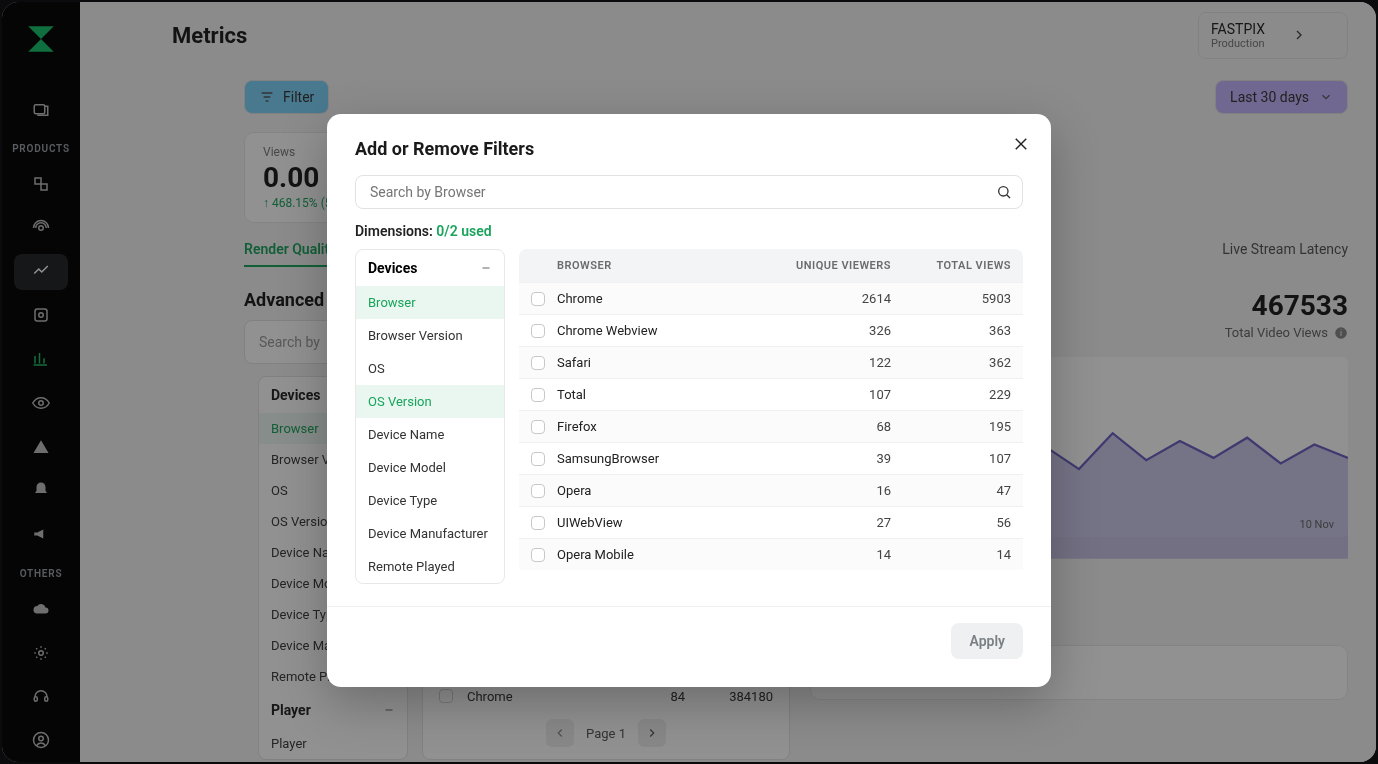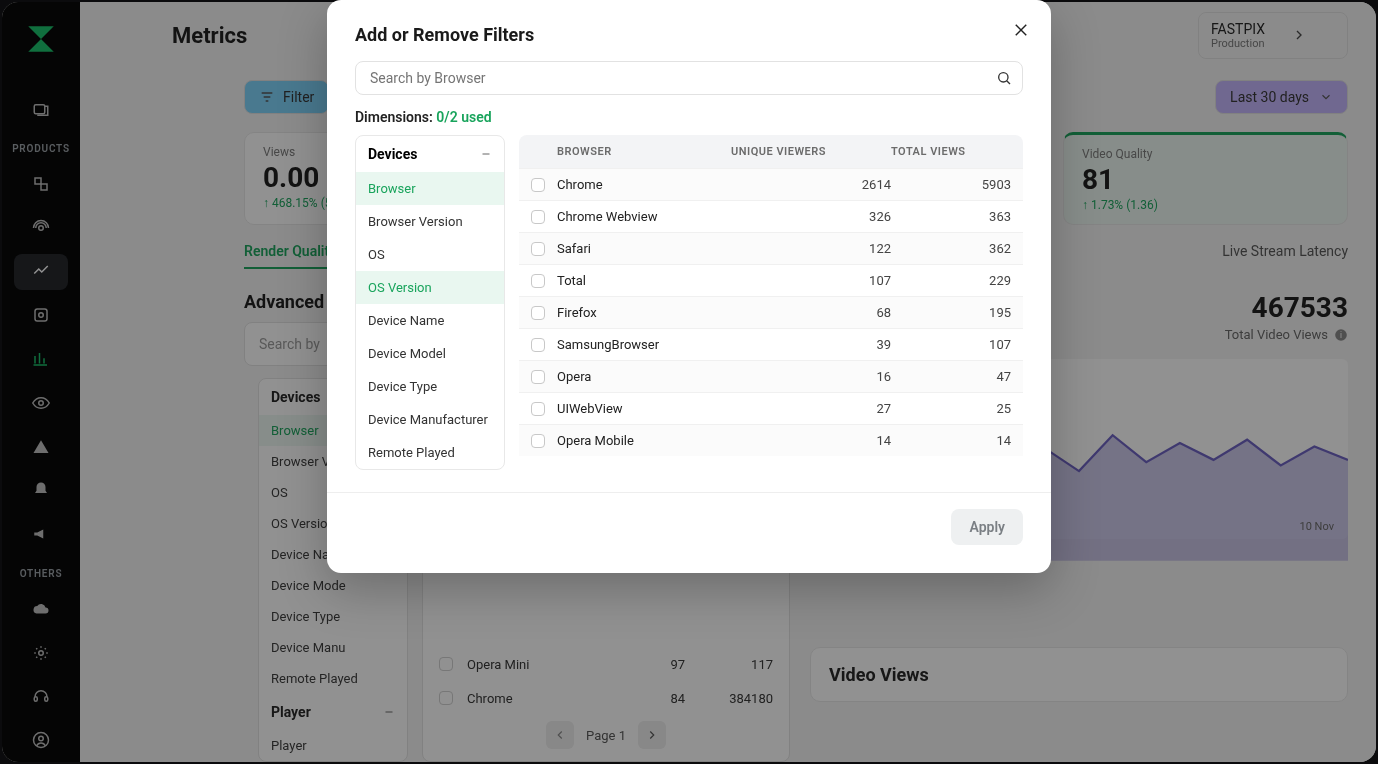--- a/index.html
+++ b/index.html
@@ -53,36 +53,36 @@
 .right-col { flex:1; }
 .tot-views { text-align:right; }
 .tot-views .num { font-size:28px; font-weight:700; color:#1a1a1a; }
 .tot-views .lbl { font-size:13px; color:#666; display:inline-flex; align-items:center; gap:6px; }
 .chart-area { height:180px; background:#fff; position:relative; margin-top: 16px; border-radius: 6px; }
 .chart-date { position:absolute; bottom:6px; right:14px; font-size:11px; color:#666; }
 .chart-svg { position:absolute; inset:0; }
 .video-views-card { margin-top:18px; background:#fff; border:1px solid #e8e8e8; border-radius:10px; padding:16px 18px; font-size:18px; font-weight:700; color:#222; }
 
 
-.scrim { position:absolute; inset:0; background: rgba(10,10,10,0.45); display:flex; align-items:flex-start; justify-content:center; }
+.scrim { position:absolute; inset:0; background: rgba(10,10,10,0.45); display:flex; align-items:flex-start; justify-content:center; padding-top: 114px; }
 .modal { width: 724px; background:#fff; border-radius:14px; box-shadow: 0 16px 48px rgba(0,0,0,0.25); padding: 24px 28px 28px; position:relative; }
 .modal .title { font-size:18px; font-weight:700; color:#1a1a1a; }
 .close-x { position:absolute; top:18px; right:18px; width:24px; height:24px; color:#222; cursor:pointer; display:flex; align-items:center; justify-content:center; }
 .modal .srch { margin-top:16px; border:1px solid #e2e2e2; border-radius:8px; height:34px; display:flex; align-items:center; padding: 0 10px 0 14px; }
 .modal .srch input { border:none; outline:none; flex:1; font-size:14px; color:#333; }
 .modal .dims { margin-top: 14px; font-size:14px; font-weight:600; color:#222; }
 .modal .dims .count { color:#19a45c; }
 .modal .body { display:flex; gap:14px; margin-top:10px; }
 .dim-list { width: 150px; border:1px solid #e8e8e8; border-radius:8px; overflow:hidden; }
 .dim-list .head { display:flex; align-items:center; justify-content:space-between; padding:10px 12px; font-weight:700; font-size:14px; }
 .dim-list .ditem { padding:9px 12px; font-size:13px; color:#333; }
 .dim-list .ditem.green { background:#e9f7f0; color:#19a45c; }
 .mtable { flex:1; border-radius:8px; overflow:hidden; }
 .mtable .thead { display:grid; grid-template-columns: 26px 1fr 160px 120px; background:#f3f4f6; padding:10px 12px; font-size:11px; letter-spacing:0.5px; color:#6b6b6b; font-weight:600; }
-.mtable .thead .c3, .mtable .thead .c4 { text-align:left; }
+.mtable .thead .c3, .mtable .thead .c4 { text-align:right; }
 .mtable .trow { display:grid; grid-template-columns: 26px 1fr 160px 120px; align-items:center; padding:8px 12px; font-size:13px; color:#222; border-top:1px solid #f0f0f0; }
 .mtable .trow:nth-child(odd) { background:#fbfbfb; }
 .mtable .trow .c3, .mtable .trow .c4 { text-align:right; color:#444; }
 .ck { width:14px; height:14px; border:1px solid #c8c8c8; border-radius:4px; background:#fff; }
 .modal .divider { height:1px; background:#eee; margin: 22px -28px 0; }
 .apply { margin-top: 16px; display:flex; justify-content:flex-end; }
 .apply button { background:#eef0f1; color:#7a7f84; border:none; border-radius:8px; padding:10px 18px; font-size:14px; font-weight:600; }
 svg { display:block; }
 </style>
 </head>
@@ -217,25 +217,20 @@
       </div>
     </div>
 
     <div class="kpis">
       <div class="kpi">
         <div class="label">Views</div>
         <div class="value">0.00</div>
         <div class="delta">↑ 468.15%  (5</div>
       </div>
       <div style="flex:2"></div>
-      <div class="kpi highlight">
-        <div class="label">Video Quality</div>
-        <div class="value">81</div>
-        <div class="delta">↑ 1.73%  (1.36)</div>
-      </div>
     </div>
 
     <div class="tabs">
       <div class="tab active">Render Qualit</div>
       <div style="flex:1"></div>
       <div class="tab">Live Stream Latency</div>
     </div>
 
     <div class="content">
       <div class="left-col">
@@ -415,21 +410,21 @@
             <div class="trow">
               <span class="ck"></span>
                    <span>Opera</span>
                    <span class="c3">16</span>
                    <span class="c4">47</span>
             </div>
             <div class="trow">
               <span class="ck"></span>
                    <span>UIWebView</span>
                    <span class="c3">27</span>
-                   <span class="c4">25</span>
+                   <span class="c4">56</span>
             </div>
             <div class="trow">
               <span class="ck"></span>
                    <span>Opera Mobile</span>
                    <span class="c3">14</span>
                    <span class="c4">14</span>
             </div>
           </div>
       </div>
     </div>

